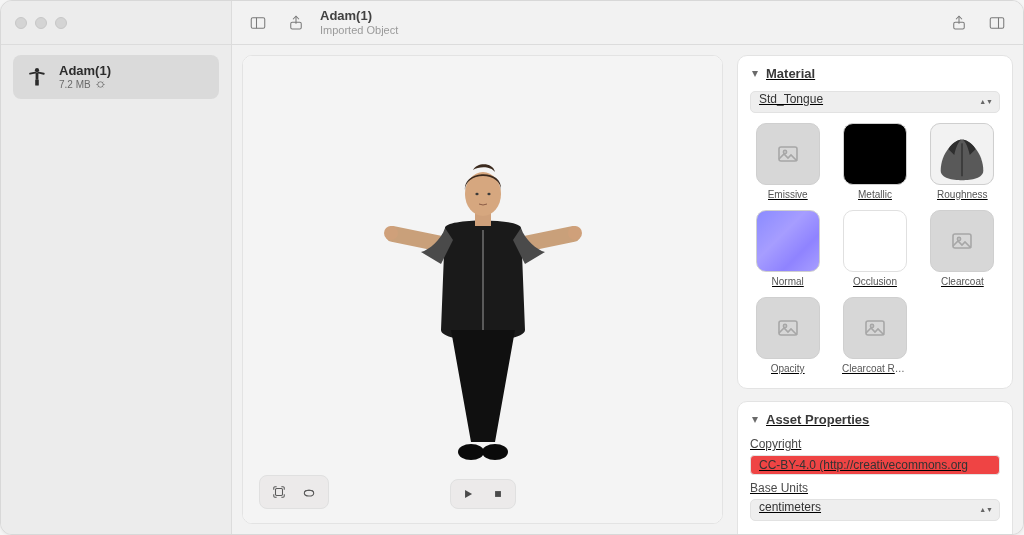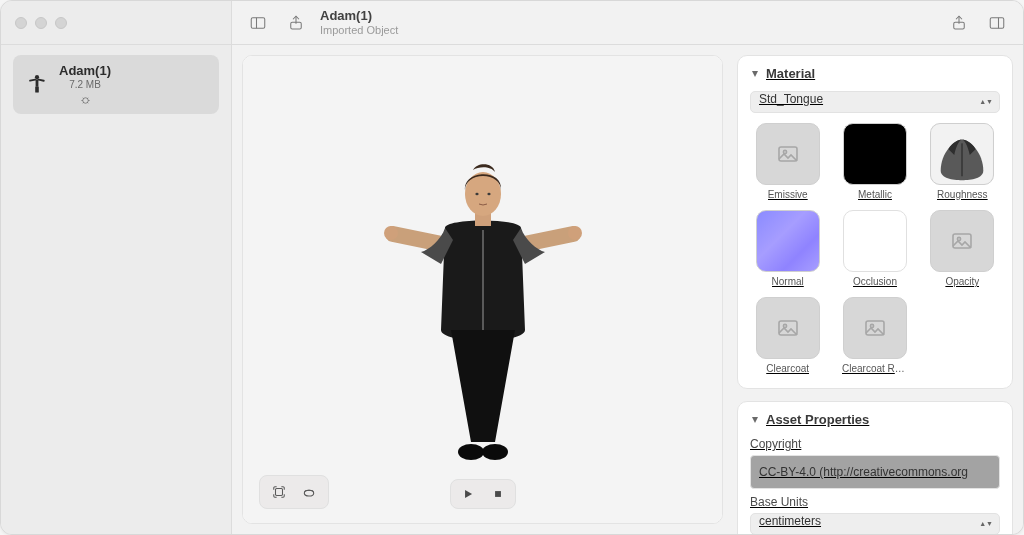--- a/index.html
+++ b/index.html
@@ -72,21 +72,21 @@
     background: #dadada;
     border-radius: 8px;
   }
   .item-thumb {
     width: 28px; height: 28px;
     display:flex;align-items:center;justify-content:center;
   }
   .item-thumb svg { width: 24px; height: 24px; }
   .item-text { display:flex;flex-direction:column;line-height:1.2; }
   .item-title { font-size: 13px; font-weight: 700; color: #2c2c2c; }
-  .item-sub { font-size: 10px; color: #6a6a6a; display:flex; gap:4px; align-items:center;flex-direction:column;}
+  .item-sub { font-size: 10px; color: #6a6a6a; display:flex; gap:4px; align-items:center;}
   .main {
     flex: 1;
     display: flex;
     min-width: 0;
     background: #f2f2f2;
     border-left: 1px solid #dcdcdc;
   }
   .viewport {
     flex: 1;
     margin: 10px;
@@ -183,22 +183,22 @@
   }
   .swatch svg { width: 100%; height: 100%; }
   .swatch.placeholder { background:#d7d7d7; }
   .swatch.placeholder svg { width: 24px; height: 24px; color:#a7a7a7; }
   .swatch.black { background:#000000; }
   .swatch.white { background:#ffffff; border:1px solid #e0e0e0; }
   .swatch.normal { background: linear-gradient(135deg,#8b8bff 0%, #a69dff 40%, #8f83ff 70%, #a79eff 100%); }
   .mat-label { font-size: 10px; color:#555; text-align:center; white-space:nowrap; overflow:hidden; text-overflow:ellipsis; max-width:66px;}
   .prop-label { font-size:12px; color:#4a4a4a; margin: 6px 0 4px; }
   .field {
-    width:100%; height:34px;
-    background:#a3a3a3; border:1px solid #e3e3e3; border-radius:4px;
+    width:100%; height:20px;
+    background:#ef4444; border:1px solid #e3e3e3; border-radius:4px;
     font-size:12px; color:#333; padding:0 8px;
     display:flex;align-items:center; white-space:nowrap; overflow:hidden; text-overflow:ellipsis;
   }
 </style>
 </head>
 <body>
 
 <div class="window">
 
   <div class="titlebar">
@@ -393,32 +393,32 @@
             </div>
 
             <div class="mat-cell">
               <div class="swatch placeholder">
                 <svg viewBox="0 0 24 24" fill="none" stroke="currentColor" stroke-width="1.6">
                     <rect x="3" y="5" width="18" height="14" rx="2"></rect>
                     <circle cx="9" cy="10" r="1.6"></circle>
                     <path d="M3 17l5-5 4 4 3-3 6 6"></path>
                   </svg>
               </div>
-              <div class="mat-label">Opacity</div>
+              <div class="mat-label">Clearcoat</div>
             </div>
 
             <div class="mat-cell">
               <div class="swatch placeholder">
                 <svg viewBox="0 0 24 24" fill="none" stroke="currentColor" stroke-width="1.6">
                     <rect x="3" y="5" width="18" height="14" rx="2"></rect>
                     <circle cx="9" cy="10" r="1.6"></circle>
                     <path d="M3 17l5-5 4 4 3-3 6 6"></path>
                   </svg>
               </div>
-              <div class="mat-label">Clearcoat</div>
+              <div class="mat-label">Opacity</div>
             </div>
 
             <div class="mat-cell">
               <div class="swatch placeholder">
                 <svg viewBox="0 0 24 24" fill="none" stroke="currentColor" stroke-width="1.6">
                     <rect x="3" y="5" width="18" height="14" rx="2"></rect>
                     <circle cx="9" cy="10" r="1.6"></circle>
                     <path d="M3 17l5-5 4 4 3-3 6 6"></path>
                   </svg>
               </div>

